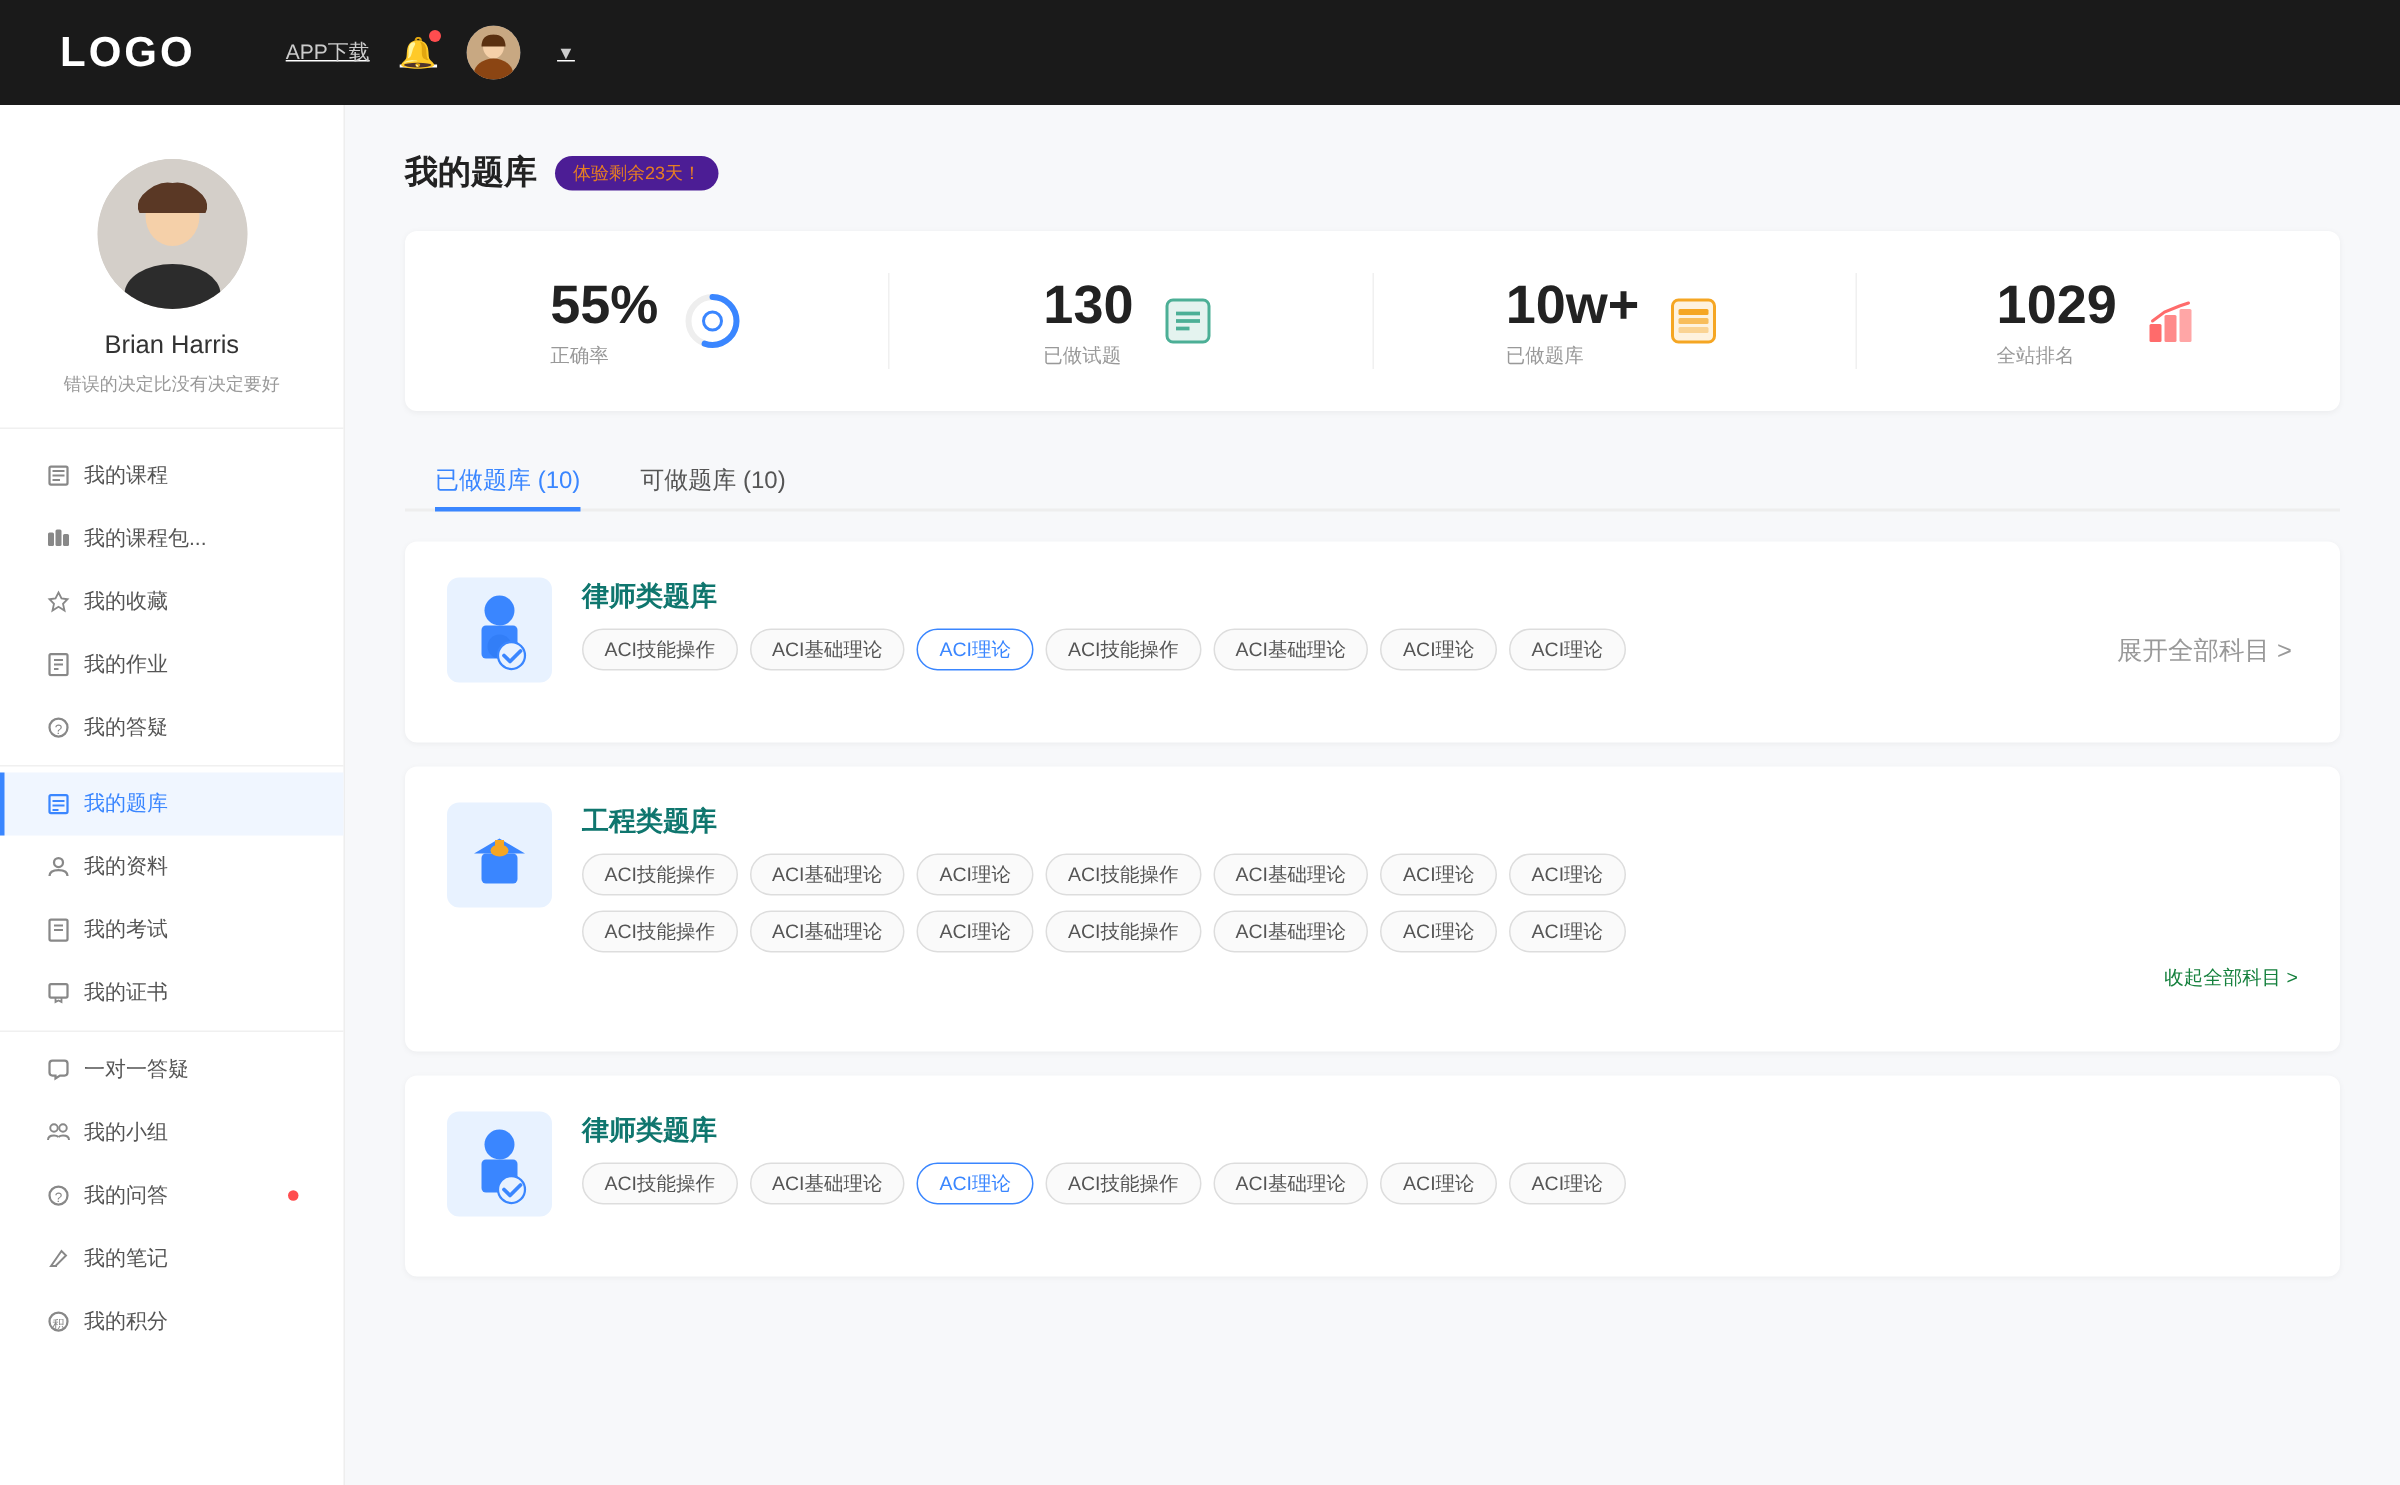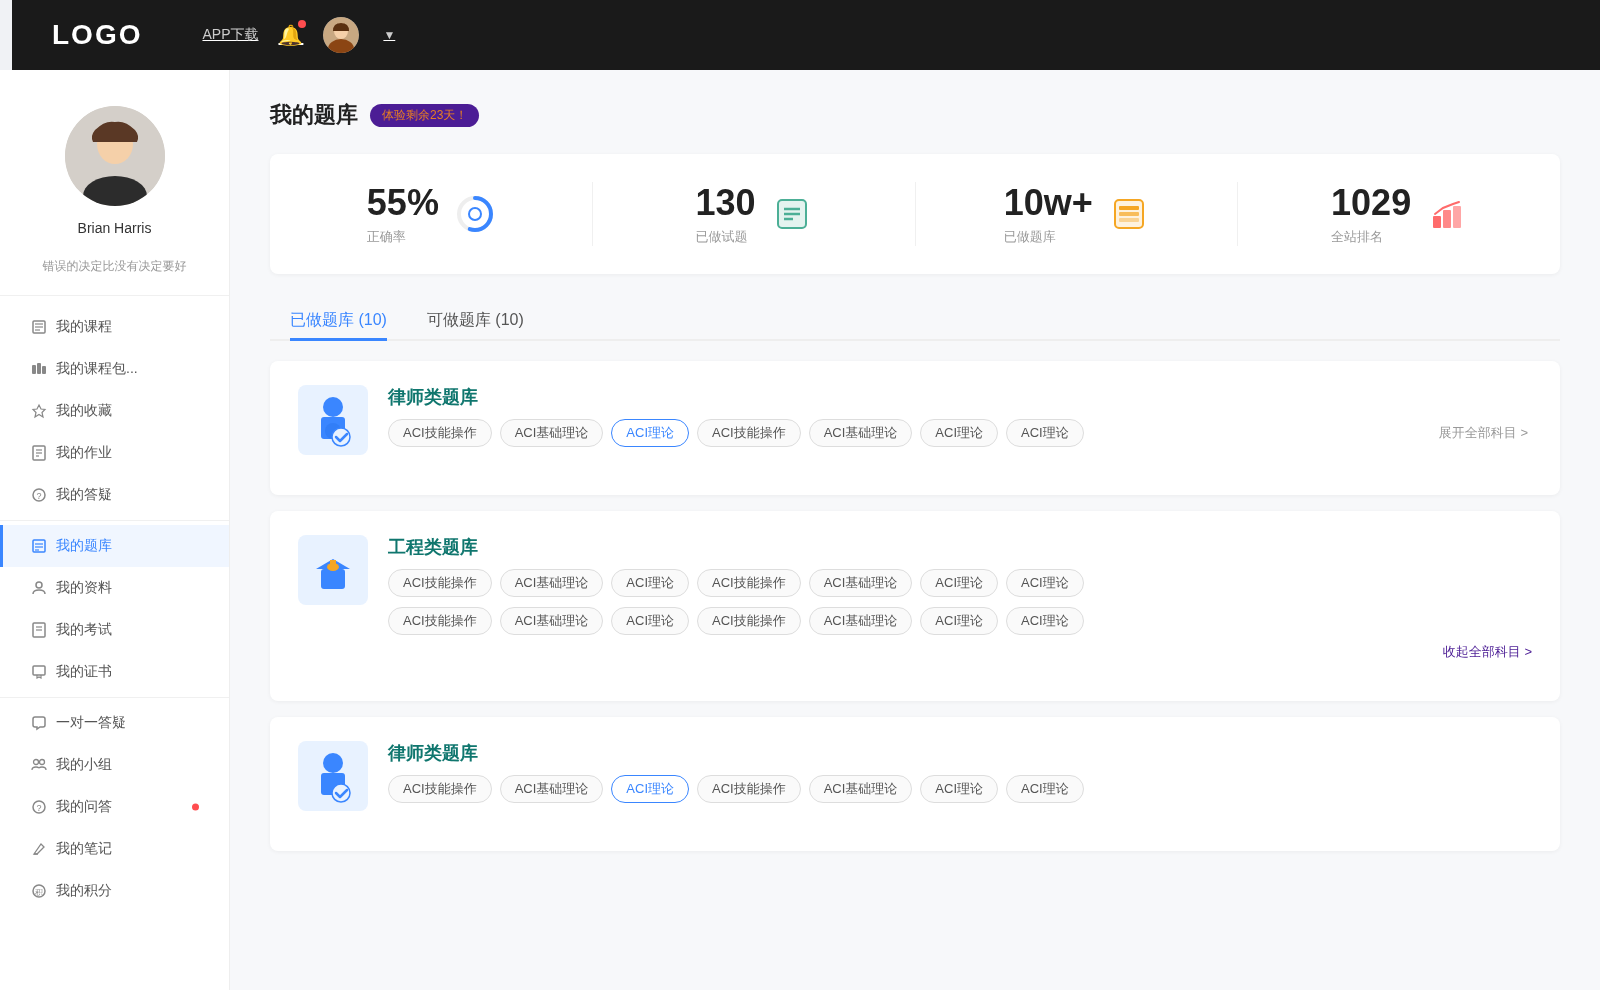--- a/index.html
+++ b/index.html
@@ -7,21 +7,21 @@
 
     
     .navbar {
       background: #1a1a1a;
       height: 70px;
       display: flex;
       align-items: center;
       padding: 0 40px;
       color: #fff;
       position: fixed;
-      top: 0; left: 12px; right: 0;
+      top: 0; left: 0; right: 0;
       z-index: 100;
     }
     .navbar-logo {
       font-size: 28px;
       font-weight: bold;
       color: #fff;
       margin-right: 60px;
       letter-spacing: 2px;
     }
     .navbar-nav {
@@ -97,24 +97,24 @@
     .profile-avatar {
       width: 100px; height: 100px;
       border-radius: 50%;
       background: #d4cfc9;
       overflow: hidden;
       margin-bottom: 14px;
       display: flex; align-items: center; justify-content: center;
     }
     .profile-avatar svg { width: 100%; height: 100%; }
     .profile-name {
-      font-size: 14px;
+      font-size: 17px;
       color: #333;
       font-weight: 500;
-      margin-bottom: 22px;
+      margin-bottom: 8px;
     }
     .profile-motto {
       font-size: 12px;
       color: #999;
       text-align: center;
     }
     .sidebar-menu {
       padding: 10px 0;
     }
     .menu-item {
@@ -292,29 +292,29 @@
       background: #fff;
     }
     .tags-row-2 {
       display: flex;
       flex-wrap: wrap;
       gap: 8px;
       align-items: center;
       margin-top: 10px;
     }
     .expand-link {
-      font-size: 13px;
+      font-size: 17px;
       color: #999;
       cursor: pointer;
       margin-left: auto;
       padding-right: 4px;
     }
     .collapse-link {
       font-size: 13px;
-      color: #4c1d95;
+      color: #15803d;
       cursor: pointer;
       text-align: right;
       margin-top: 8px;
     }
     .bank-content {
       flex: 1;
     }
 
   </style>
 </head>

